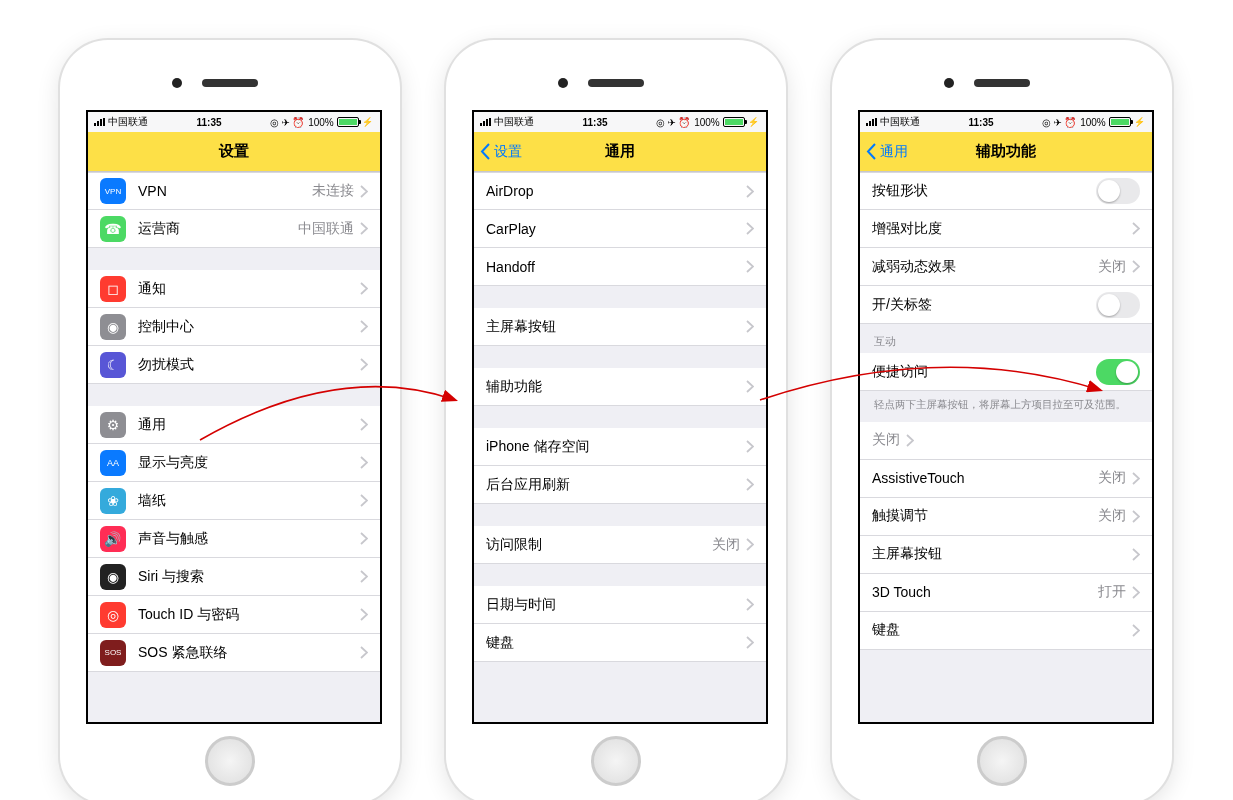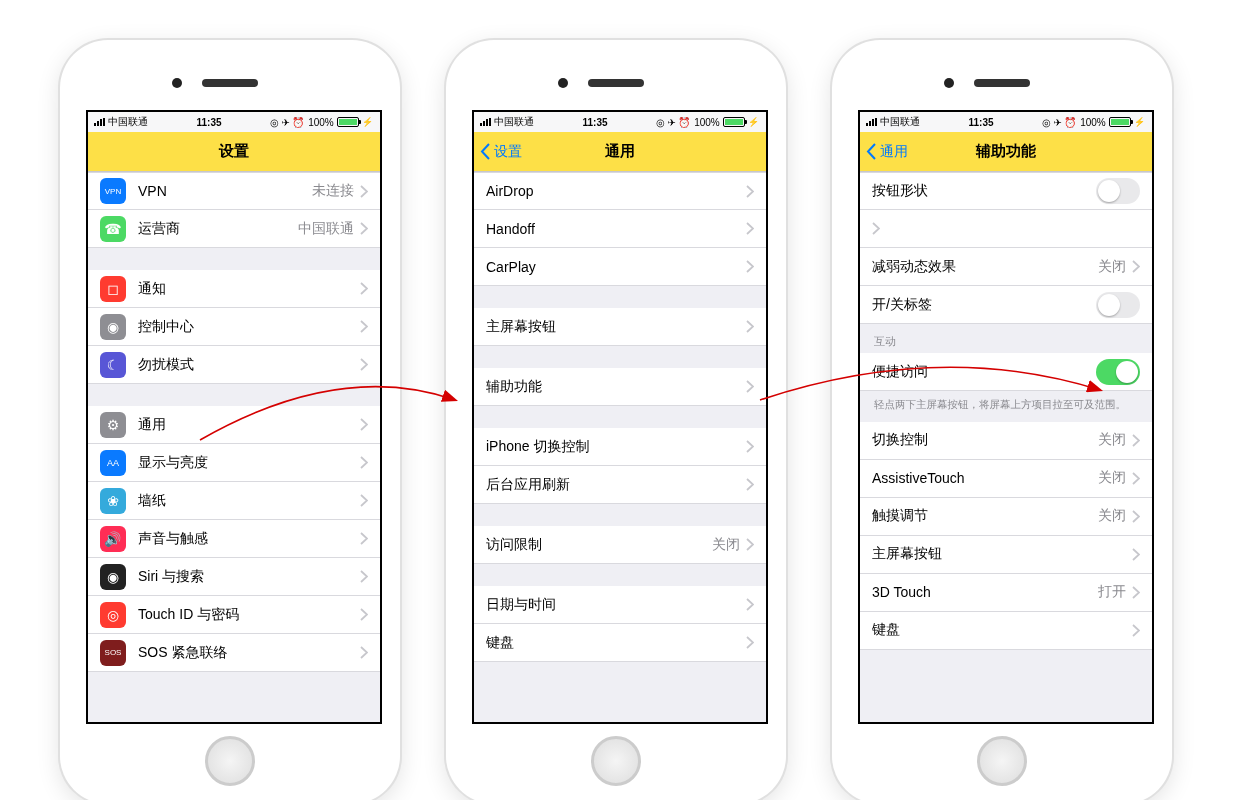--- a/index.html
+++ b/index.html
@@ -357,56 +357,56 @@
       <div class="list" id="p2-list">
           <div class="row">
             <span class="row-label">AirDrop</span>
             <span class="chevron">
               <svg viewBox="0 0 8 13">
                 <path d="M1 1 L7 6.5 L1 12" stroke="#c7c7cc" stroke-width="1.8" fill="none"></path>
               </svg>
             </span>
           </div>
           <div class="row">
+            <span class="row-label">CarPlay</span>
+            <span class="chevron">
+              <svg viewBox="0 0 8 13">
+                <path d="M1 1 L7 6.5 L1 12" stroke="#c7c7cc" stroke-width="1.8" fill="none"></path>
+              </svg>
+            </span>
+          </div>
+          <div class="row">
             <span class="row-label">Handoff</span>
             <span class="chevron">
               <svg viewBox="0 0 8 13">
                 <path d="M1 1 L7 6.5 L1 12" stroke="#c7c7cc" stroke-width="1.8" fill="none"></path>
               </svg>
             </span>
           </div>
-          <div class="row">
-            <span class="row-label">CarPlay</span>
-            <span class="chevron">
-              <svg viewBox="0 0 8 13">
-                <path d="M1 1 L7 6.5 L1 12" stroke="#c7c7cc" stroke-width="1.8" fill="none"></path>
-              </svg>
-            </span>
-          </div>
           <div class="group-gap" style="height:22px"></div>
           <div class="row">
             <span class="row-label">主屏幕按钮</span>
             <span class="chevron">
               <svg viewBox="0 0 8 13">
                 <path d="M1 1 L7 6.5 L1 12" stroke="#c7c7cc" stroke-width="1.8" fill="none"></path>
               </svg>
             </span>
           </div>
           <div class="group-gap" style="height:22px"></div>
           <div class="row">
             <span class="row-label">辅助功能</span>
             <span class="chevron">
               <svg viewBox="0 0 8 13">
                 <path d="M1 1 L7 6.5 L1 12" stroke="#c7c7cc" stroke-width="1.8" fill="none"></path>
               </svg>
             </span>
           </div>
           <div class="group-gap" style="height:22px"></div>
           <div class="row">
-            <span class="row-label">iPhone 切换控制</span>
+            <span class="row-label">iPhone 储存空间</span>
             <span class="chevron">
               <svg viewBox="0 0 8 13">
                 <path d="M1 1 L7 6.5 L1 12" stroke="#c7c7cc" stroke-width="1.8" fill="none"></path>
               </svg>
             </span>
           </div>
           <div class="row">
             <span class="row-label">后台应用刷新</span>
             <span class="chevron">
               <svg viewBox="0 0 8 13">
@@ -481,20 +481,21 @@
           <span>通用</span>
         </div>
         <span class="nav-title">辅助功能</span>
       </div>
       <div class="list" id="p3-list">
           <div class="row">
             <span class="row-label">按钮形状</span>
             <span class="toggle off"></span>
           </div>
           <div class="row">
+            <span class="row-label">增强对比度</span>
             <span class="chevron">
               <svg viewBox="0 0 8 13">
                 <path d="M1 1 L7 6.5 L1 12" stroke="#c7c7cc" stroke-width="1.8" fill="none"></path>
               </svg>
             </span>
           </div>
           <div class="row">
             <span class="row-label">减弱动态效果</span>
             <span class="row-value">关闭</span>
             <span class="chevron">
@@ -507,21 +508,20 @@
             <span class="row-label">开/关标签</span>
             <span class="toggle off"></span>
           </div>
           <div class="section-header">互动</div>
           <div class="row">
             <span class="row-label">便捷访问</span>
             <span class="toggle on"></span>
           </div>
           <div class="section-footer">轻点两下主屏幕按钮，将屏幕上方项目拉至可及范围。</div>
           <div class="row">
-            <span class="row-label">切换控制</span>
             <span class="row-value">关闭</span>
             <span class="chevron">
               <svg viewBox="0 0 8 13">
                 <path d="M1 1 L7 6.5 L1 12" stroke="#c7c7cc" stroke-width="1.8" fill="none"></path>
               </svg>
             </span>
           </div>
           <div class="row">
             <span class="row-label">AssistiveTouch</span>
             <span class="row-value">关闭</span>

